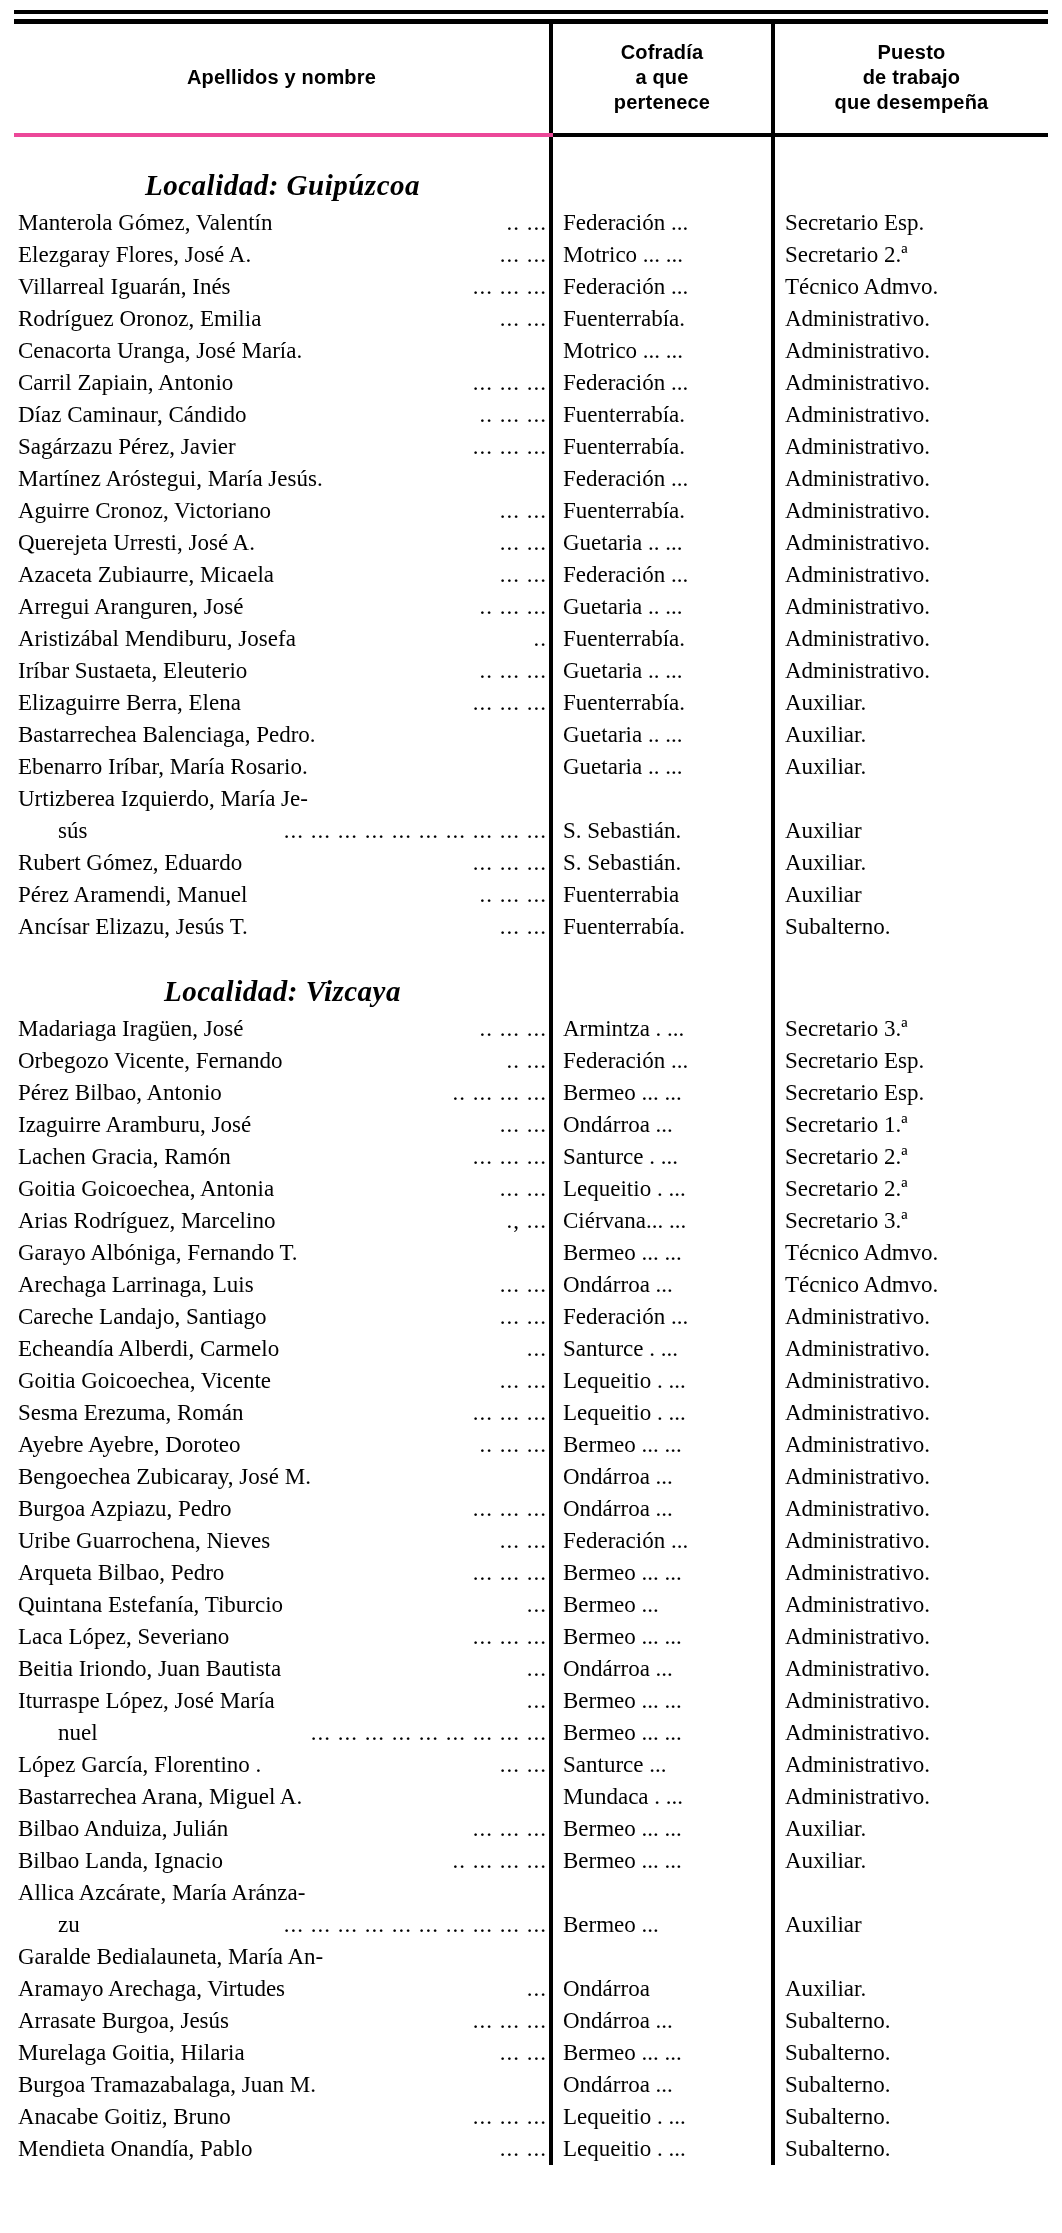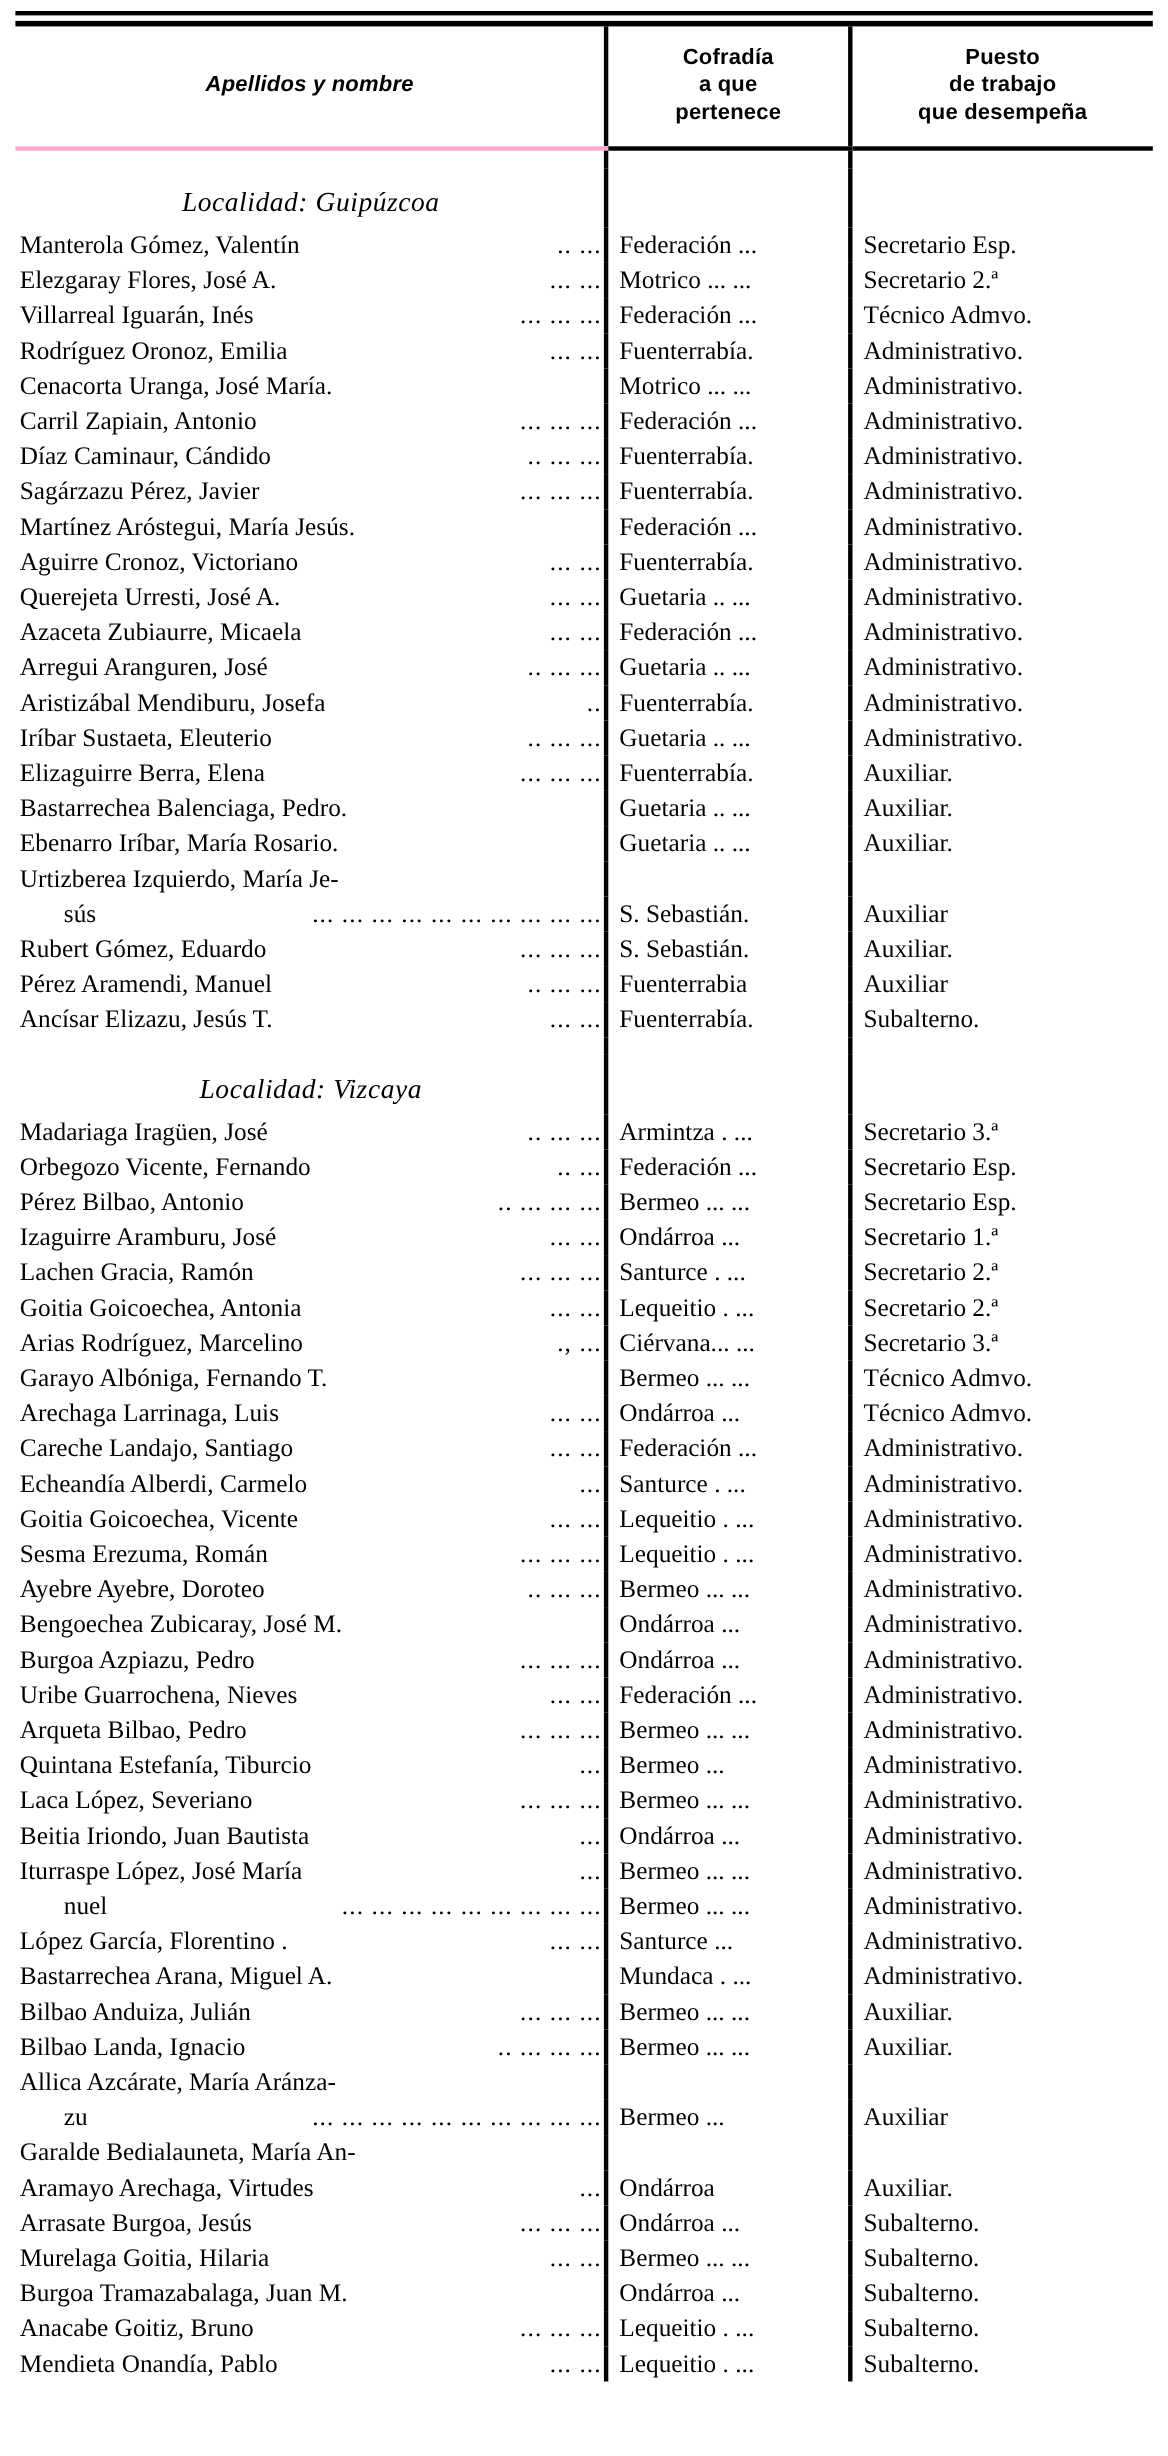--- a/index.html
+++ b/index.html
@@ -34,43 +34,43 @@
   
   thead th{
     font-weight:bold;
     font-size:20px;
     line-height:25px;
     vertical-align:middle;
     padding:16px 6px 18px 6px;
     font-family:"Liberation Sans","DejaVu Sans",sans-serif;
     letter-spacing:.2px;
   }
-  thead th.h-name{border-bottom:4px solid #f9a8d4;font-style:italic;}
+  thead th.h-name{border-bottom:4px solid #ec4899;}
   thead th.h-cof{border-left:4px solid #000;border-bottom:4px solid #000;}
   thead th.h-job{border-left:4px solid #000;border-bottom:4px solid #000;}
 
   
   tbody td{
     font-size:23px;
     line-height:32px;
     vertical-align:top;
     padding:0 2px 0 4px;
     white-space:nowrap;
     overflow:hidden;
   }
   tbody td.cof{border-left:4px solid #000;padding-left:10px;}
   tbody td.job{border-left:4px solid #000;padding-left:10px;}
 
   
   tbody tr.gap td{height:16px;line-height:16px;font-size:1px;}
   tbody tr.loc td.name{
     text-align:center;
     font-style:italic;
-    font-weight:normal;
-    font-size:25px;
+    font-weight:bold;
+    font-size:29px;
     line-height:44px;
     padding-top:10px;
     letter-spacing:.5px;
   }
 
   .nm{display:flex;align-items:baseline;}
   .nm .txt{flex:0 0 auto;}
   .nm .dots{
     flex:1 1 auto;
     overflow:hidden;

